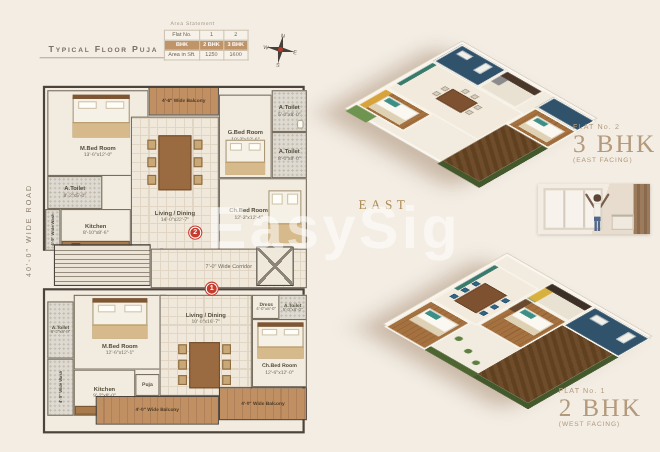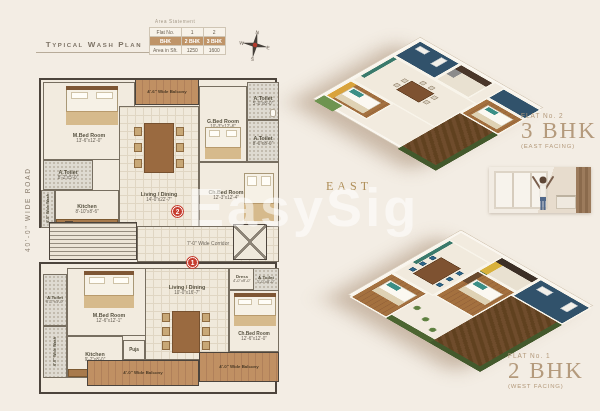--- a/index.html
+++ b/index.html
@@ -102,21 +102,21 @@
   .brand .b1{display:block;font-size:30px;letter-spacing:2px;line-height:1}
   .brand .b2{display:block;font-size:12px;letter-spacing:4px;margin-top:1px}
   .wm{position:absolute;left:188px;top:176px;z-index:30;font-size:54px;font-weight:bold;
       color:rgba(255,255,255,.55);letter-spacing:3px;font-family:"Liberation Sans",sans-serif}
 </style>
 </head>
 <body>
 
 <div class="canvas">
 
-  <div class="plan-title">Typical Wash Plan</div>
+  <div class="plan-title">Typical Floor Puja</div>
   <div class="area-statement">Area Statement</div>
   <table class="area-table">
     <tbody>
         <tr>
       <td>Flat No.</td>
       <td>1</td>
       <td>2</td>
     </tr>
     <tr class="hl">
       <td>BHK</td>

